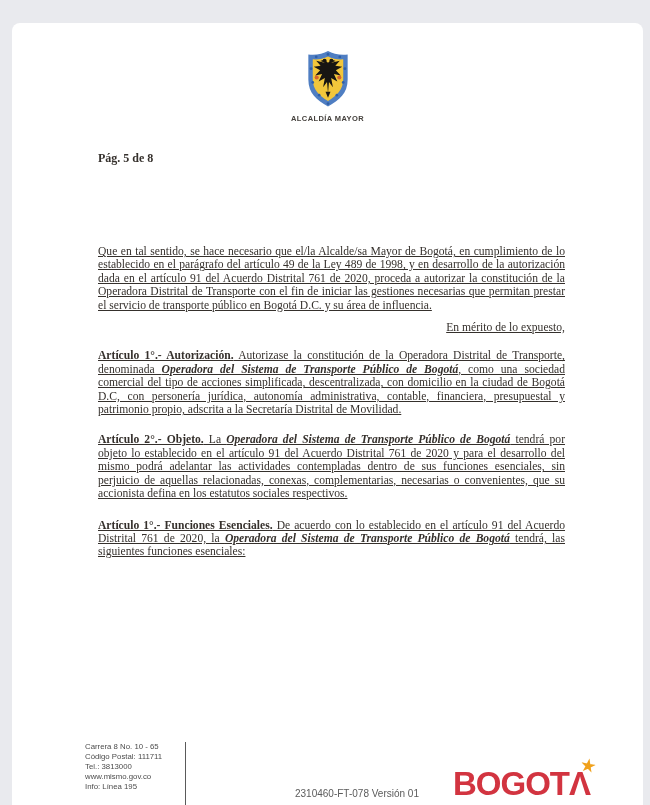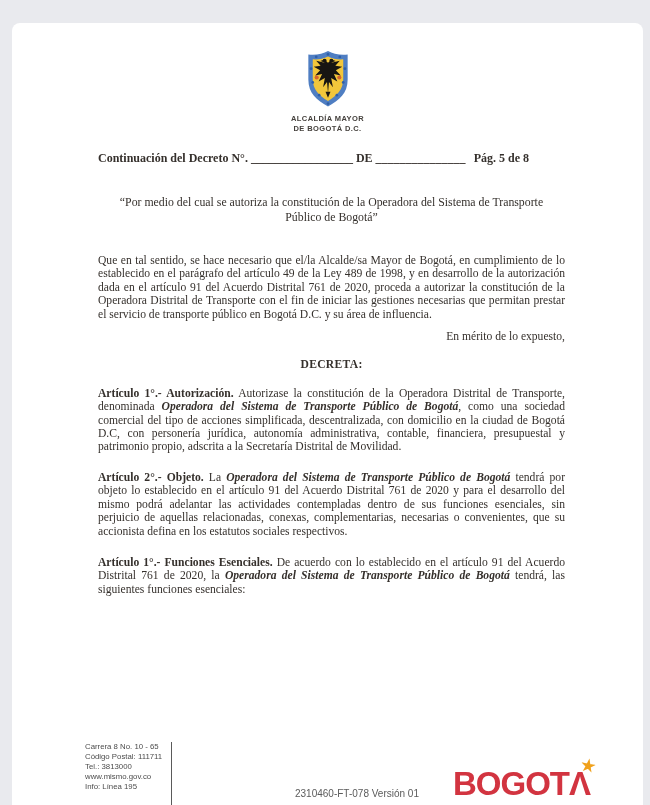--- a/index.html
+++ b/index.html
@@ -39,42 +39,43 @@
   .blank { font-weight: bold; letter-spacing: 0; }
   .page-label { margin-right: 36px; }
   
   .doc-title {
     position: absolute; top: 172px; left: 86px; right: 78px;
     text-align: center; font-size: 11.8px; line-height: 14.8px;
     color: #35302c; padding: 0 14px;
   }
   
   .body-text {
-    position: absolute; top: 231px; left: 86px; right: 78px;
+    position: absolute; top: 222px; left: 86px; right: 78px;
     font-size: 11.6px; line-height: 13.4px; color: #35302c;
     text-align: justify;
+    text-decoration: underline;
   }
   .para { margin: 0; }
   .p2 { margin-top: 9px; text-align: right; }
   .decreta { margin-top: 15px; text-align: center; font-weight: bold; letter-spacing: 0.3px; }
   .art-1 { margin-top: 15px; }
   .art-2 { margin-top: 17px; }
   .art-3 { margin-top: 18px; }
   .emph { font-weight: bold; font-style: italic; }
   .fn-list { margin-top: 13px; }
   .fn-item { margin-top: 4px; text-align: justify; }
   .fn-item:first-child { margin-top: 0; }
   .num-gap { display: inline-block; width: 13px; }
   .stretch-last { text-align-last: justify; }
   
   .addr {
     position: absolute; left: 73px; top: 719px;
     font-family: "Liberation Sans", sans-serif;
     font-size: 7.8px; line-height: 10px; color: #4c4c4c;
-    border-right: 1.5px solid #5a5a5a; padding-right: 9px;
+    border-right: 1.5px solid #5a5a5a; padding-right: 23px;
     min-height: 64px;
   }
   .form-code {
     position: absolute; left: 283px; top: 765px;
     font-family: "Liberation Sans", sans-serif;
     font-size: 10px; color: #5b5b5b;
   }
   .logo {
     position: absolute; left: 441px; top: 744px;
     font-family: "Liberation Sans", sans-serif;
@@ -109,34 +110,30 @@
       <circle cx="10.5" cy="28" r="2.1" fill="#d4632f"></circle>
       <circle cx="33.5" cy="28" r="2.1" fill="#d4632f"></circle>
       <path d="M22 13 L17 9 L18.5 13 L10 11 L14.5 16 L7.5 17 L14 20.5 L9 26 L16 24.5 L12.5 32 L18.8 28.5 L17 38 L21 32.5 L22 44 L23 32.5 L27 38 L25.2 28.5 L31.5 32 L28 24.5 L35 26 L30 20.5 L36.5 17 L29.5 16 L34 11 L25.5 13 L27 9 Z" fill="#181512"></path>
       <circle cx="18.6" cy="11" r="2" fill="#181512"></circle>
       <circle cx="25.4" cy="11" r="2" fill="#181512"></circle>
       <path d="M16.8 10.2 L14.2 11.2 L17 12.2 Z" fill="#181512"></path>
       <path d="M27.2 10.2 L29.8 11.2 L27 12.2 Z" fill="#181512"></path>
       <path d="M19.5 42.5 L24.5 42.5 L22 48.5 Z" fill="#181512"></path>
     </svg>
     <div class="org-name">ALCALDÍA MAYOR</div>
-    <div class="org-name" style="margin-top:0">DE BOGOTÁ D.C.</div>
   </div>
 
   <div class="header-row">
-    <span class="header-left"><b>Continuación del Decreto N°.</b> <span class="blank">_________________</span> <b>DE</b> <span class="blank">_______________</span></span>
     <span class="page-label">Pág. 5 de 8</span>
   </div>
 
-  <div class="doc-title">“Por medio del cual se autoriza la constitución de la Operadora del Sistema de Transporte Público de Bogotá”</div>
 
   <div class="body-text">
     <p class="para">Que en tal sentido, se hace necesario que el/la Alcalde/sa Mayor de Bogotá, en cumplimiento de lo establecido en el parágrafo del artículo 49 de la Ley 489 de 1998, y en desarrollo de la autorización dada en el artículo 91 del Acuerdo Distrital 761 de 2020, proceda a autorizar la constitución de la Operadora Distrital de Transporte con el fin de iniciar las gestiones necesarias que permitan prestar el servicio de transporte público en Bogotá D.C. y su área de influencia.</p>
     <p class="para p2">En mérito de lo expuesto,</p>
-    <p class="para decreta">DECRETA:</p>
 
     <p class="para art-1"><b>Artículo 1°.- Autorización.</b><span> Autorizase la constitución de la Operadora Distrital de Transporte, denominada </span><span class="emph">Operadora del Sistema de Transporte Público de Bogotá</span><span>, como una sociedad comercial del tipo de acciones simplificada, descentralizada, con domicilio en la ciudad de Bogotá D.C, con personería jurídica, autonomía administrativa, contable, financiera, presupuestal y patrimonio propio, adscrita a la Secretaría Distrital de Movilidad.</span></p>
 
     <p class="para art-2"><b>Artículo 2°.- Objeto.</b><span> La </span><span class="emph">Operadora del Sistema de Transporte Público de Bogotá</span><span> tendrá por objeto lo establecido en el artículo 91 del Acuerdo Distrital 761 de 2020 y para el desarrollo del mismo podrá adelantar las actividades contempladas dentro de sus funciones esenciales, sin perjuicio de aquellas relacionadas, conexas, complementarias, necesarias o convenientes, que su accionista defina en los estatutos sociales respectivos.</span></p>
 
     <p class="para art-3"><b>Artículo 1°.- Funciones Esenciales.</b><span> De acuerdo con lo establecido en el artículo 91 del Acuerdo Distrital 761 de 2020, la </span><span class="emph">Operadora del Sistema de Transporte Público de Bogotá</span><span> tendrá, las siguientes funciones esenciales:</span></p>
 
     <div class="fn-list">
     </div>
   </div>

